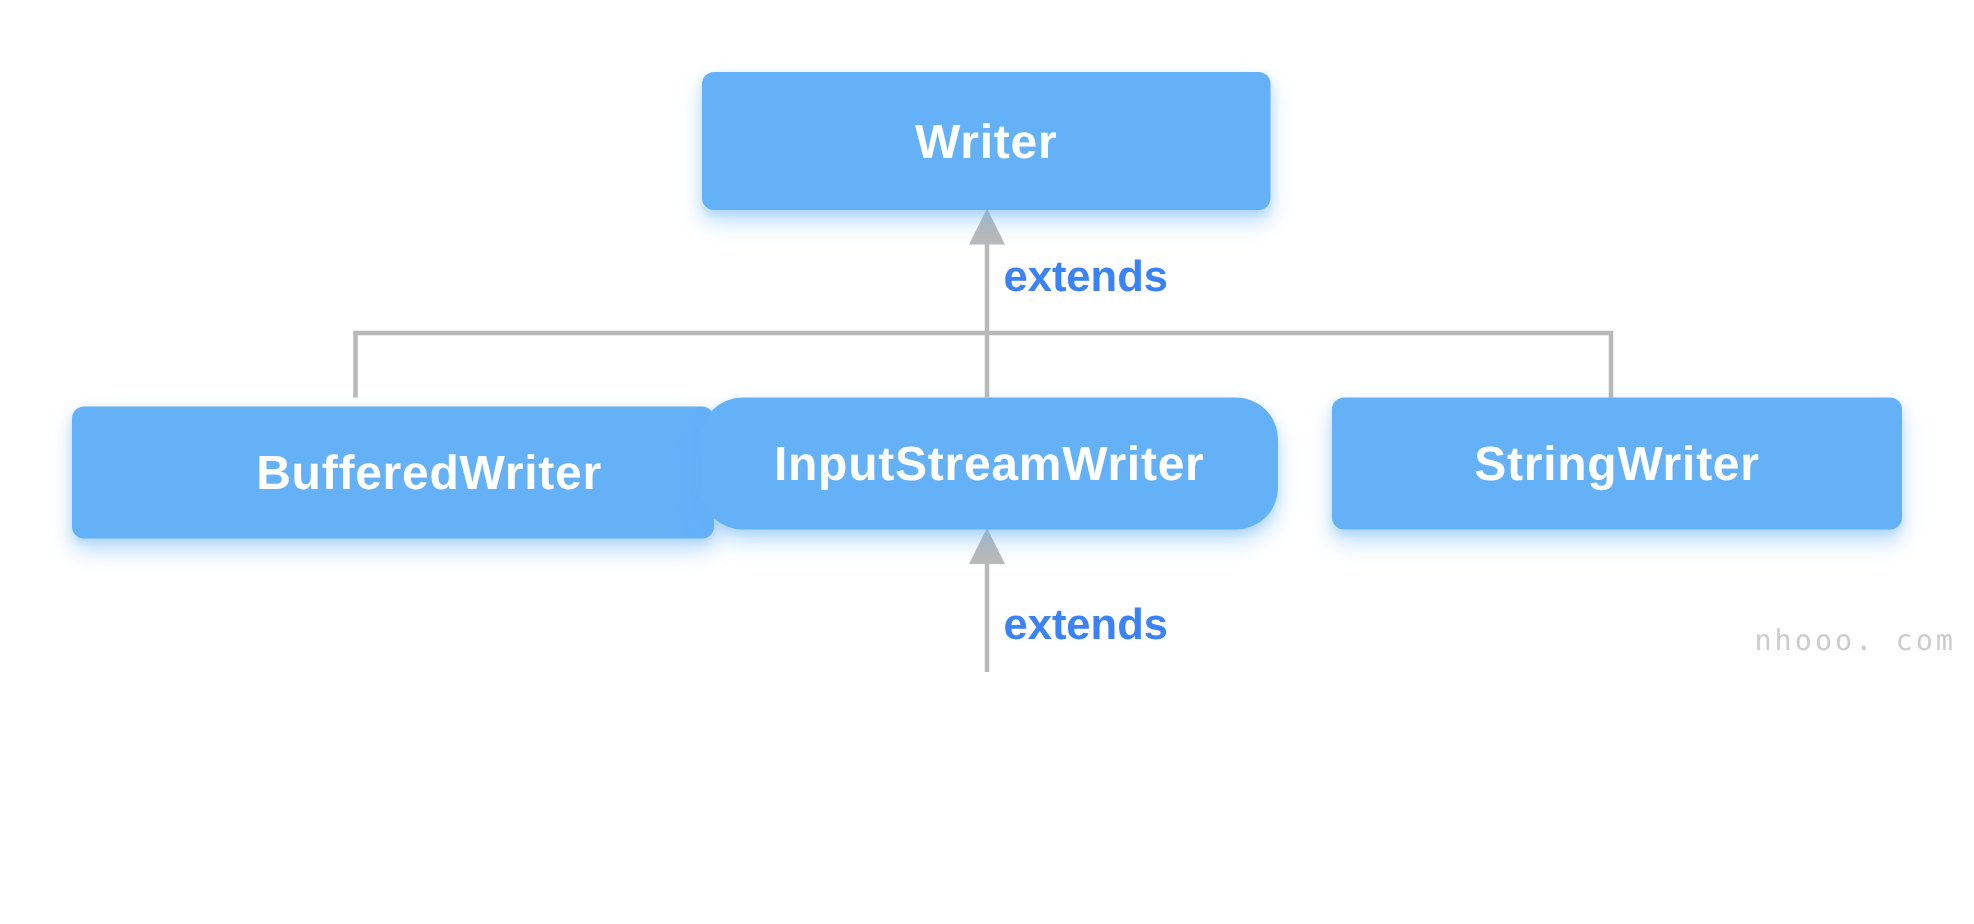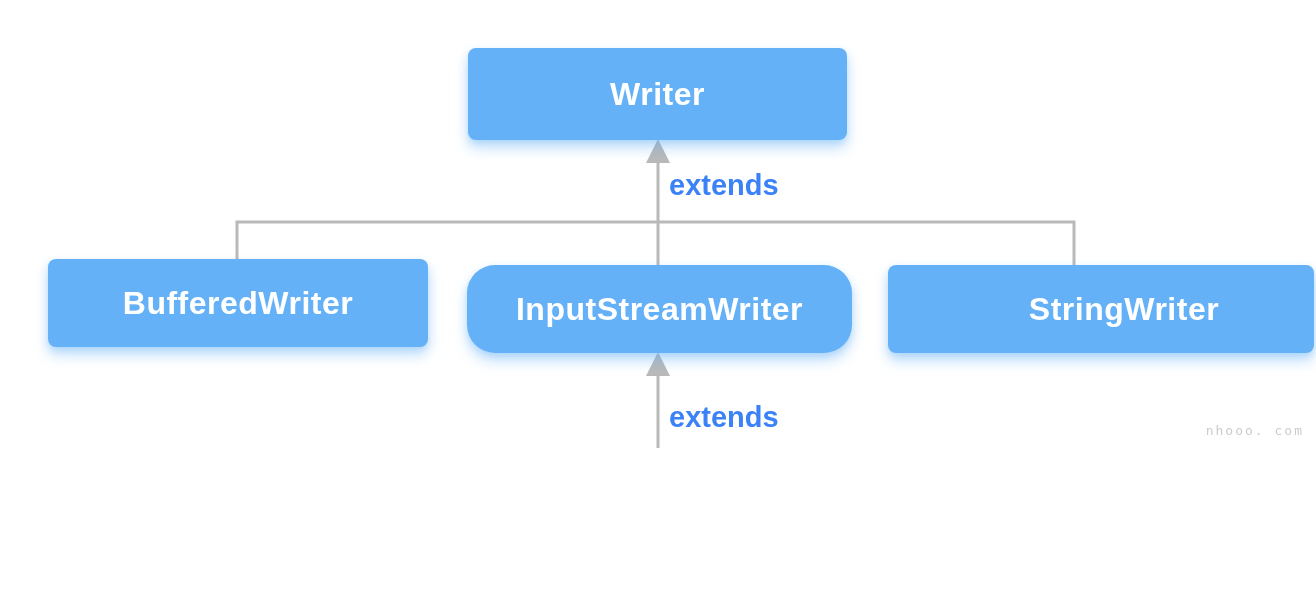--- a/index.html
+++ b/index.html
@@ -38,39 +38,39 @@
     display: flex;
     align-items: center;
     justify-content: center;
     color: #ffffff;
     font-weight: bold;
     font-size: 32px;
     letter-spacing: 0.5px;
     box-shadow: 0 8px 14px rgba(100, 177, 248, 0.40), 0 3px 6px rgba(100, 177, 248, 0.25);
   }
   .node-writer            { left: 468px; top: 48px;  width: 379px; height: 92px; }
-  .node-buffered-writer   { left: 48px;  top: 259px; width: 380px; height: 88px; }
+  .node-buffered-writer   { left: 48px;  top: 271px; width: 380px; height: 88px; padding-left: 48px; }
   .node-input-stream-writer { left: 467px; top: 265px; width: 385px; height: 88px; border-radius: 28px; }
-  .node-string-writer     { left: 888px; top: 265px; width: 380px; height: 88px; padding-left: 46px; }
+  .node-string-writer     { left: 888px; top: 265px; width: 380px; height: 88px; }
   .node-file-writer       { left: 469px; top: 478px; width: 378px; height: 88px; }
   .edge-label {
     position: absolute;
     font-weight: bold;
     font-size: 29px;
     color: #3b82f6;
     line-height: 1;
   }
   .edge-label-top    { left: 669px; top: 171px; }
   .edge-label-bottom { left: 669px; top: 403px; }
   .watermark {
     position: absolute;
     right: 12px;
     bottom: 10px;
     font-family: "DejaVu Sans Mono", monospace;
-    font-size: 13px;
+    font-size: 19px;
     letter-spacing: 2px;
     color: #cccccc;
   }
 </style>
 </head>
 <body>
 
 <div class="canvas">
 
   <svg class="connectors" width="1316" height="616" viewBox="0 0 1316 616" aria-hidden="true">

